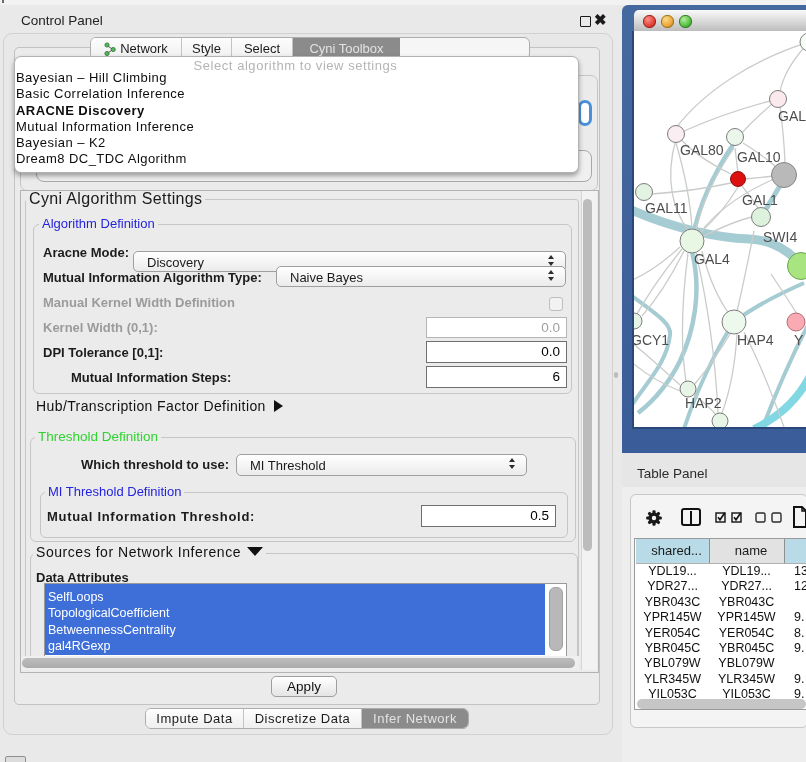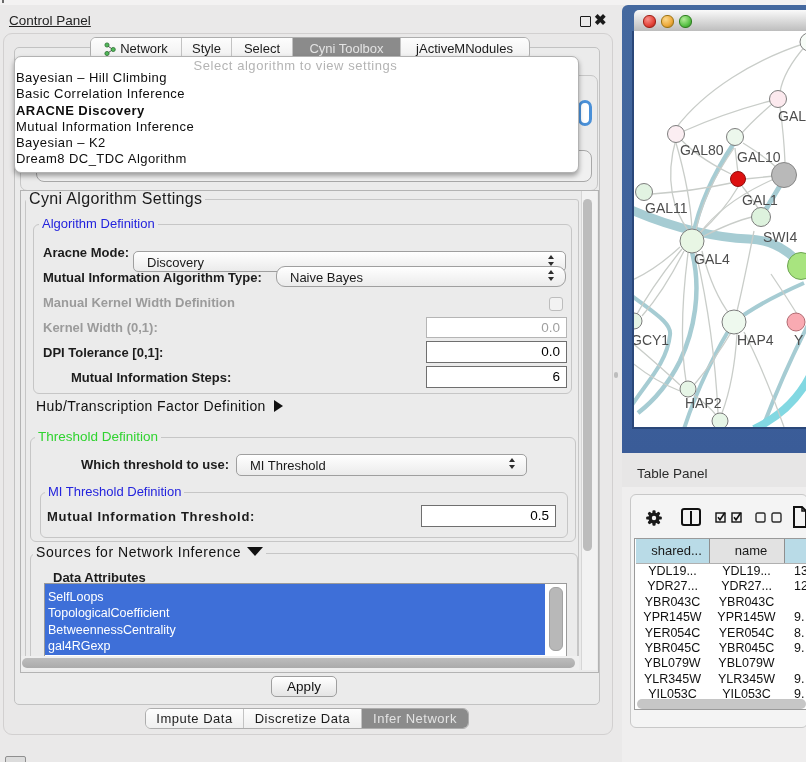--- a/index.html
+++ b/index.html
@@ -18,21 +18,21 @@
   .tab{font-size:13px;color:#1c1c1c;text-align:center;border-right:1px solid #c3c3c3;display:flex;align-items:center;justify-content:center;background:linear-gradient(#fdfdfd,#efefef);}
   .tab:last-child{border-right:none;}
   .tab.sel{background:#8b8b8b;color:#e3e3e3;}
 </style>
 </head>
 <body>
 
 <div class="abs" style="left:0;top:0;width:806px;height:5px;background:#f3f2f2;"></div>
 <div class="abs" style="left:2px;top:0;width:2px;height:3px;background:#6a6a6a;"></div>
 
-<div class="abs" style="left:9px;top:13px;font-size:13.5px;color:#232323;text-decoration:underline;">Control Panel</div>
+<div class="abs" style="left:21px;top:13px;font-size:13.5px;color:#232323;">Control Panel</div>
 <div class="abs" style="left:580px;top:16px;width:9px;height:9px;border:1.5px solid #1a1a1a;border-radius:1px;"></div>
 <div class="abs" style="left:594px;top:11px;font-size:15px;font-weight:bold;color:#1a1a1a;">✖</div>
 
 <div class="abs" style="left:3px;top:33px;width:608px;height:700px;background:#e9e8e8;border:1px solid #d2d0d0;border-radius:9px;"></div>
 
 <div class="abs" style="left:14px;top:47px;width:584px;height:656px;background:#ebebeb;border:1px solid #c2c2c2;border-radius:5px;"></div>
 
 <div class="abs" style="left:20px;top:75px;width:576px;height:114px;background:#ebebeb;border:1px solid #c6c6c6;border-radius:7px;"></div>
 <div class="abs" style="left:578px;top:100px;width:8px;height:20px;background:#fff;border:3px solid #4a90d8;border-radius:7px;"></div>
 <div class="abs" style="left:36px;top:150px;width:554px;height:30px;background:#f0f0f0;border:1px solid #a8a8a8;border-radius:8px;"></div>
@@ -42,41 +42,40 @@
     <svg width="12" height="14" viewBox="0 0 12 14" style="margin-right:4px;">
       <line x1="3" y1="3.5" x2="9" y2="7.5" stroke="#555" stroke-width="1"></line>
       <line x1="3" y1="11.5" x2="9" y2="7.5" stroke="#555" stroke-width="1"></line>
       <circle cx="3" cy="3" r="2.1" fill="#52b85a" stroke="#2c7031" stroke-width="0.8"></circle>
       <circle cx="3" cy="11.5" r="2.1" fill="#52b85a" stroke="#2c7031" stroke-width="0.8"></circle>
       <circle cx="9.2" cy="7.5" r="2.1" fill="#52b85a" stroke="#2c7031" stroke-width="0.8"></circle>
     </svg>Network</div>
   <div class="tab" style="width:49px;">Style</div>
   <div class="tab" style="width:60px;">Select</div>
   <div class="tab sel" style="width:107px;">Cyni Toolbox</div>
-  <div class="tab" style="width:127px;">jActiveMNodules</div>
 </div>
 
 <div class="abs" style="left:20px;top:190px;width:577px;height:481px;background:#ebebeb;border:1px solid #b3b3b3;"></div>
 
 <div class="abs etched" style="left:25px;top:199px;width:552px;height:465px;border-radius:3px;"></div>
 <div class="gtitle" style="left:26px;top:192px;font-size:16px;letter-spacing:0.35px;color:#1a1a1a;">Cyni Algorithm Settings</div>
 
 <div class="abs etched" style="left:33px;top:224px;width:537px;height:168px;border-radius:6px;"></div>
 <div class="gtitle" style="left:39px;top:217px;font-size:13px;color:#2323dd;">Algorithm Definition</div>
 
 <div class="lbl" style="left:43px;top:245px;">Aracne Mode:</div>
 <div class="combo" style="left:133px;top:251px;width:431px;height:19px;">
   <span class="ct">Discovery</span>
     <span class="spin">
       <span class="up"></span>
       <span class="dn"></span>
     </span>
 </div>
 <div class="lbl" style="left:43px;top:270px;">Mutual Information Algorithm Type:</div>
-<div class="combo" style="left:276px;top:266px;width:288px;height:19px;border-radius:9px;">
+<div class="combo" style="left:276px;top:266px;width:288px;height:19px;">
   <span class="ct">Naive Bayes</span>
     <span class="spin">
       <span class="up"></span>
       <span class="dn"></span>
     </span>
 </div>
 <div class="lbl" style="left:43px;top:295px;color:#9b9b9b;">Manual Kernel Width Definition</div>
 <div class="abs" style="left:549px;top:297px;width:12px;height:12px;border:1px solid #bdbdbd;border-radius:3px;background:#f2f2f2;"></div>
 <div class="lbl" style="left:43px;top:320px;color:#9b9b9b;">Kernel Width (0,1):</div>
 <div class="fld" style="left:426px;top:317px;width:139px;height:19px;border:1px solid #b5b5b5;color:#a0a0a0;padding-right:0;line-height:19px;"><span style="margin-right:6px;">0.0</span></div>
@@ -99,21 +98,21 @@
     </span>
 </div>
 
 <div class="abs etched" style="left:40px;top:492px;width:526px;height:44px;border-radius:6px;"></div>
 <div class="gtitle" style="left:45px;top:485px;font-size:13px;color:#2323dd;">MI Threshold Definition</div>
 <div class="lbl" style="left:47px;top:509px;letter-spacing:0.7px;">Mutual Information Threshold:</div>
 <div class="fld" style="left:421px;top:505px;width:133px;height:20px;border:1px solid #6f6f6f;color:#000;line-height:20px;"><span style="margin-right:6px;">0.5</span></div>
 
 <div class="abs etched" style="left:30px;top:553px;width:546px;height:110px;border-radius:6px;"></div>
 <div class="gtitle" style="left:33px;top:546px;font-size:14px;letter-spacing:0.55px;color:#111;">Sources for Network Inference <span style="display:inline-block;width:0;height:0;border-left:8px solid transparent;border-right:8px solid transparent;border-top:9px solid #111;vertical-align:1px;margin-left:2px;"></span></div>
-<div class="lbl" style="left:36px;top:570px;margin-left:17px;">Data Attributes</div>
+<div class="lbl" style="left:36px;top:570px;">Data Attributes</div>
 <div class="abs" style="left:44px;top:583px;width:521px;height:73px;background:#fff;border:1px solid #9a9a9a;"></div>
 <div class="abs" style="left:45px;top:584px;width:500px;height:71px;background:#3e6fd8;"></div>
 <div class="abs" style="left:48px;top:589px;font-size:12.5px;color:#fff;line-height:16.3px;">SelfLoops<br>TopologicalCoefficient<br>BetweennessCentrality<br>gal4RGexp</div>
 <div class="abs" style="left:549px;top:587px;width:12px;height:62px;background:#b8b8b8;border-radius:6px;border:1px solid #a2a2a2;"></div>
 
 <div class="abs" style="left:21px;top:656px;width:558px;height:14px;background:#efefef;"></div>
 <div class="abs" style="left:22px;top:658px;width:553px;height:10px;background:linear-gradient(#bdbdbd,#ababab);border-radius:5px;"></div>
 
 <div class="abs" style="left:581px;top:191px;width:15px;height:479px;background:#f2f2f2;border-left:1px solid #d6d6d6;"></div>
 <div class="abs" style="left:583px;top:199px;width:9px;height:352px;background:#bcbcbc;border-radius:5px;"></div>

